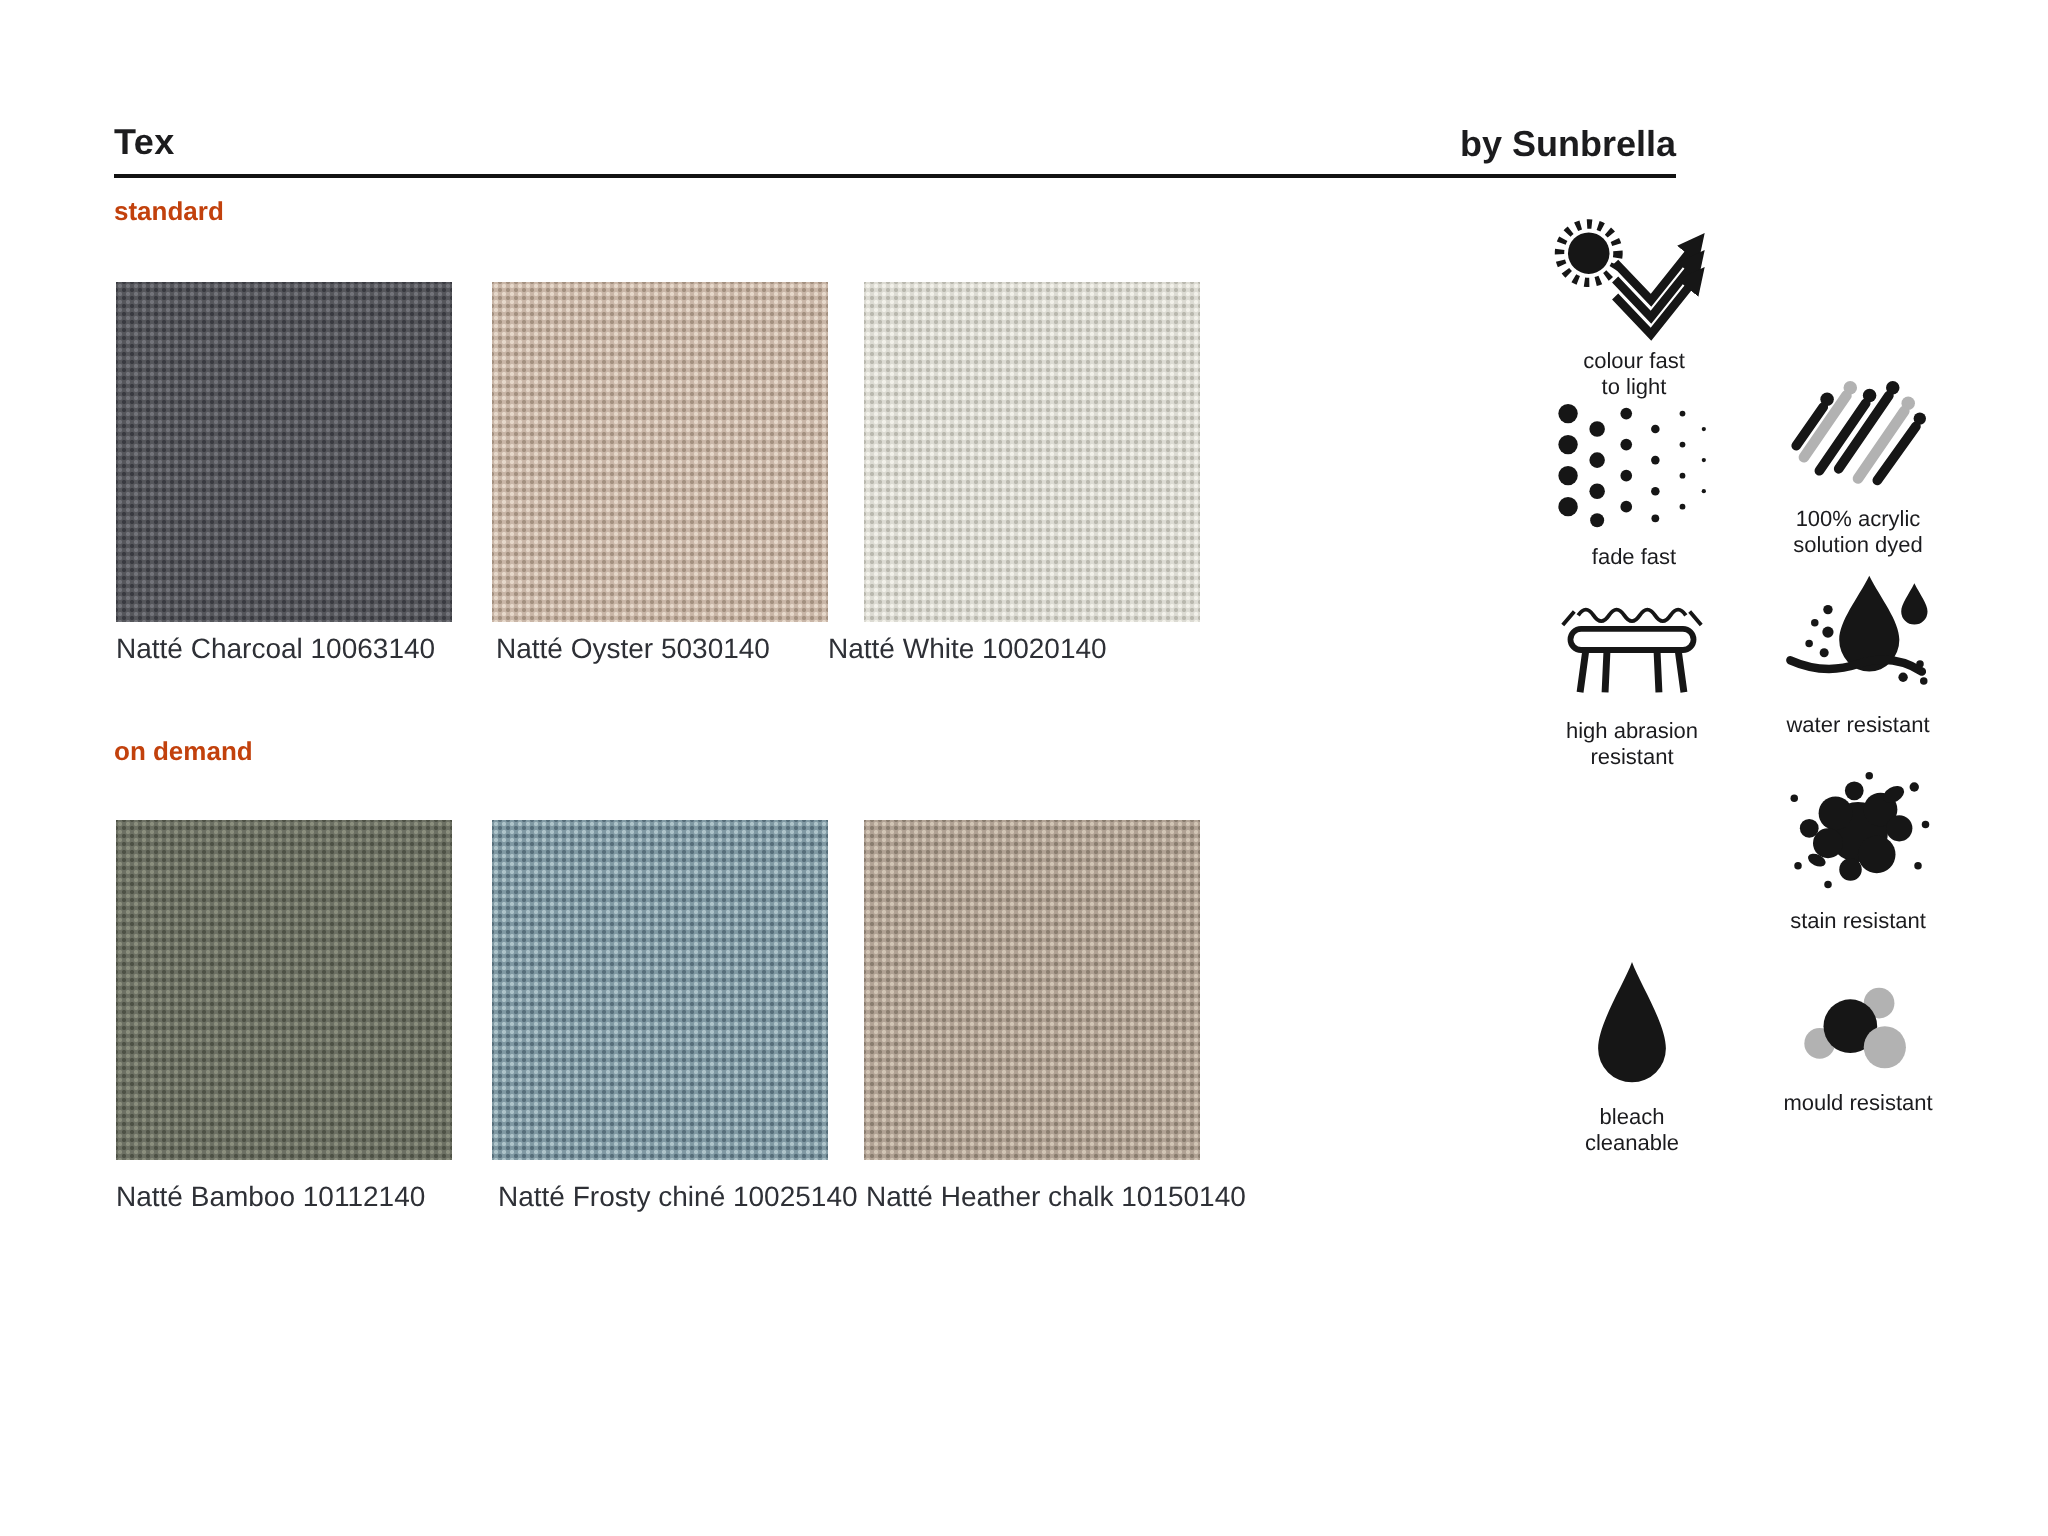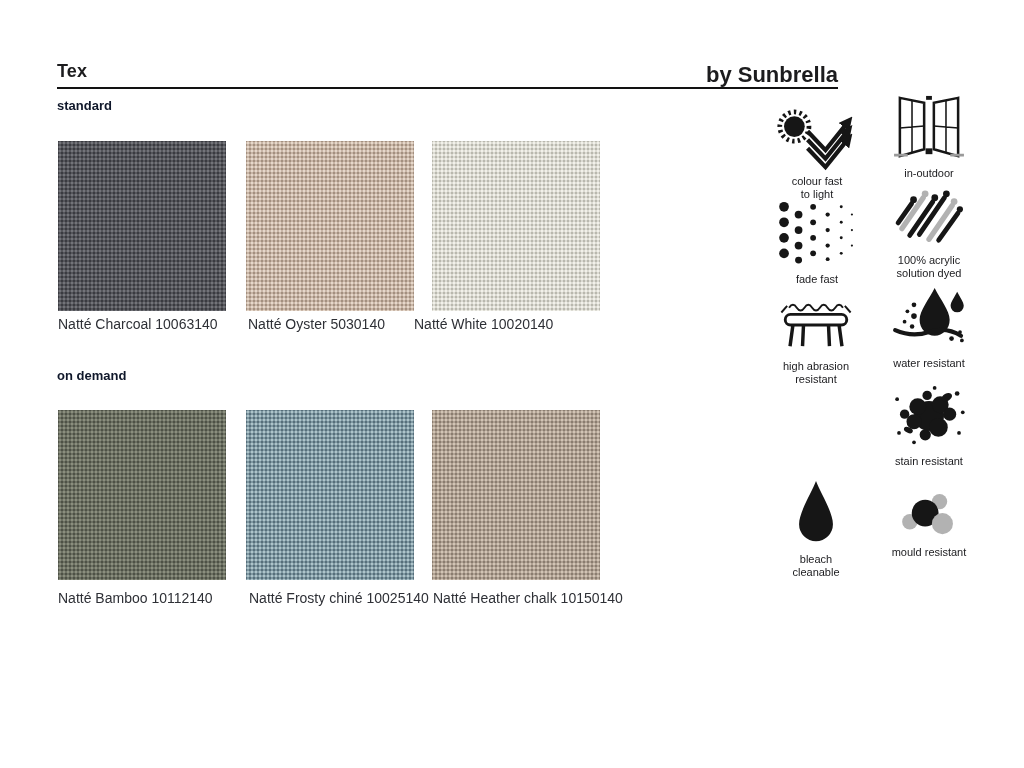--- a/index.html
+++ b/index.html
@@ -1,21 +1,21 @@
 <!DOCTYPE html>
 <html><head>
 <meta charset="utf-8">
 <style>
   html,body{margin:0;padding:0;background:#ffffff;}
   .page{position:relative;width:1024px;height:768px;background:#ffffff;overflow:hidden;
         font-family:Liberation Sans, sans-serif;color:#1c1c1e;}
   .title{position:absolute;left:57px;top:61px;font-size:18px;font-weight:bold;letter-spacing:.2px;}
-  .brand{position:absolute;right:186px;top:62px;font-size:22px;font-weight:bold;}
+  .brand{position:absolute;right:186px;top:62px;font-size:18px;font-weight:bold;}
   .rule{position:absolute;left:57px;top:87px;width:781px;height:2px;background:#121212;}
-  .sec-label{position:absolute;font-size:13px;font-weight:bold;color:#0f172a;}
+  .sec-label{position:absolute;font-size:13px;font-weight:bold;color:#c2410c;}
   #sec-standard{left:57px;top:98px;}
   #sec-ondemand{left:57px;top:368px;}
   .swatch{position:absolute;width:168px;height:170px;}
   .sw-r1{top:141px;} .sw-r2{top:410px;}
   .sw-c1{left:58px;} .sw-c2{left:246px;} .sw-c3{left:432px;}
   .sw-label{position:absolute;font-size:14px;color:#2e3036;white-space:nowrap;}
   .lb-r1{top:316px;} .lb-r2{top:590px;}
   .feat{position:absolute;display:flex;flex-direction:column;align-items:center;}
   .feat-label{font-size:11px;line-height:1.18;text-align:center;white-space:pre-line;color:#1b1b1e;}
   .icon{display:block;}
@@ -63,32 +63,20 @@
       <circle cx="24" cy="25" r="11" fill="#161616"></circle>
       <circle cx="24" cy="25" r="15.5" fill="none" stroke="#161616" stroke-width="5" stroke-dasharray="2.6 3.4"></circle>
       <path d="M38 30 L57 50 L81 20" fill="none" stroke="#161616" stroke-width="4.5" marker-end="url(#arrh)"></path>
       <path d="M38 39 L57 59 L81 29" fill="none" stroke="#161616" stroke-width="4.5" marker-end="url(#arrh)"></path>
       <path d="M38 48 L57 68 L81 38" fill="none" stroke="#161616" stroke-width="4.5" marker-end="url(#arrh)"></path>
     </svg>
     <div class="feat-label" style="margin-top:6px">colour fast
 to light</div>
   </div>
 
-  <div class="feat" style="left:874px;top:94px;width:110px">
-    <svg class="icon" width="72" height="66" viewBox="0 0 72 68">
-      <rect x="33" y="2" width="6" height="4" fill="#161616"></rect>
-      <path d="M6 4 L31 9 L31 57 L6 64 Z" fill="none" stroke="#161616" stroke-width="2.6"></path>
-      <path d="M18.5 6.5 L18.5 60.5 M6 35 L31 33" fill="none" stroke="#161616" stroke-width="1.6"></path>
-      <path d="M66 4 L41 9 L41 57 L66 64 Z" fill="none" stroke="#161616" stroke-width="2.6"></path>
-      <path d="M53.5 6.5 L53.5 60.5 M66 35 L41 33" fill="none" stroke="#161616" stroke-width="1.6"></path>
-      <rect x="32.5" y="56" width="7" height="6" fill="#161616"></rect>
-      <path d="M0 63 L14 63 M58 63 L72 63" stroke="#9a9a9a" stroke-width="3"></path>
-    </svg>
-    <div class="feat-label" style="margin-top:7px">in-outdoor</div>
-  </div>
 
   <div class="feat" style="left:764px;top:200px;width:106px">
     <svg class="icon" width="82" height="64" viewBox="0 0 82 66">
       <g fill="#161616">
         <circle cx="7" cy="7" r="5"></circle>
           <circle cx="7" cy="23" r="5"></circle>
           <circle cx="7" cy="39" r="5"></circle>
           <circle cx="7" cy="55" r="5"></circle>
         <circle cx="22" cy="15" r="4"></circle>
           <circle cx="22" cy="31" r="4"></circle>

